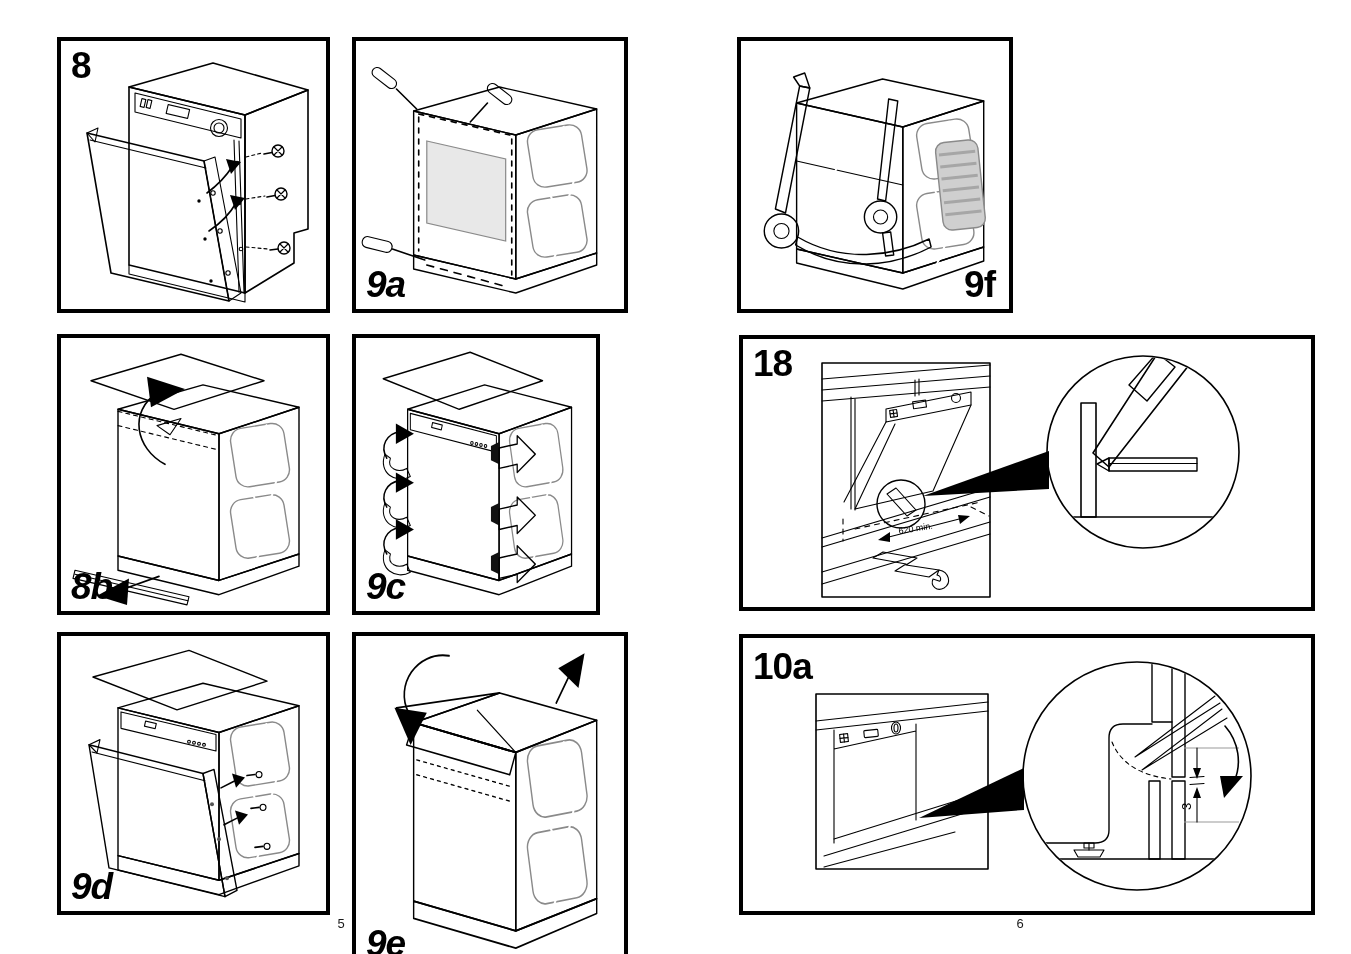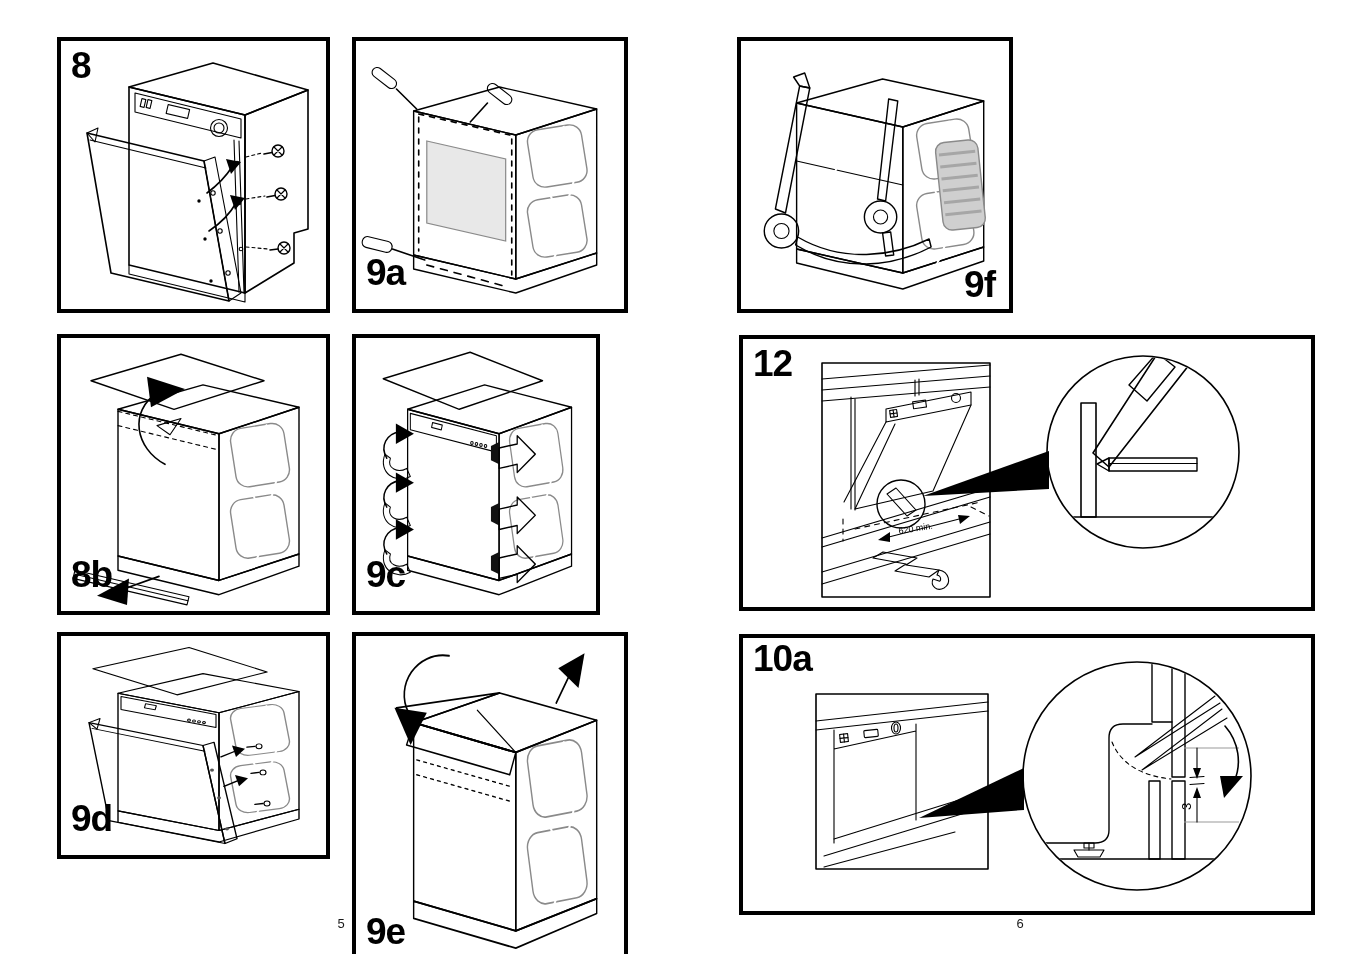--- a/index.html
+++ b/index.html
@@ -3,21 +3,21 @@
 <meta charset="utf-8">
 <style>
   html,body{margin:0;padding:0;background:#fff;}
   .spread{position:relative;width:1351px;height:954px;background:#fff;
           font-family:"Liberation Sans",sans-serif;overflow:hidden;}
   .panel{position:absolute;border:4px solid #000;background:#fff;box-sizing:border-box;}
   .panel svg{position:absolute;left:0;top:0;width:100%;height:100%;display:block;}
   .fig-label{position:absolute;font-weight:bold;font-size:37px;line-height:1;
              letter-spacing:-1px;color:#000;z-index:5;}
   .lab-tl{top:6px;left:10px;}
-  .lab-bl{bottom:18px;left:10px;}
+  .lab-bl{bottom:6px;left:10px;font-style:italic;}
   .lab-br{bottom:6px;right:14px;}
   .pagenum{position:absolute;font-size:13px;color:#1a1a1a;width:24px;text-align:center;}
   
   .ln{fill:none;stroke:#000;stroke-width:1.6;stroke-linejoin:round;stroke-linecap:round;}
   .t{stroke-width:1.1;}
   .t2{stroke-width:1.4;}
   .wt{stroke:#fff;stroke-width:2;fill:none;}
   .gry{stroke:#8a8a8a;}
   .dim-ext{stroke:#999;stroke-width:1.2;}
   text{font-family:"Liberation Sans",sans-serif;fill:#000;}
@@ -293,24 +293,24 @@
         <polygon class="ln t2" fill="#fff" points="386,46 414,14 432,28 404,62"></polygon>
         <rect class="ln" fill="url(#hatch)" x="338" y="64" width="15" height="114"></rect>
         <g>
           <rect class="ln t2" fill="#fff" x="366" y="119" width="88" height="13"></rect>
           <line class="ln t" x1="366" y1="124.5" x2="454" y2="124.5"></line>
           <polygon class="ln t2" fill="#fff" points="354,125 366,119 366,132"></polygon>
         </g>
       </g>
     </g>
   </svg>
-  <div class="fig-label lab-tl">12</div>
-</section>
-
-<section class="panel" style="left:57px;top:632px;width:273px;height:227px">
+  <div class="fig-label lab-tl">18</div>
+</section>
+
+<section class="panel" style="left:57px;top:632px;width:273px;height:283px">
   <svg viewBox="0 0 265 268" preserveAspectRatio="none">
     <g>
       <polygon class="ln t2" fill="#e2e2e2" points="57,70 142,46 238,68 158,94"></polygon>
       <polygon class="ln t2" fill="#d3d3d3" points="158,94 238,68 238,212 158,238"></polygon>
       <polygon class="ln t2" fill="#dcdcdc" points="57,214 158,238 238,212 238,224 158,252 57,228"></polygon>
       <polygon class="ln t2" fill="#fff" points="57,70 158,94 158,238 57,214"></polygon>
       <rect class="gry" fill="none" stroke-width="1.4" x="172" y="86" width="54" height="58" rx="12" transform="rotate(-9 199 115)"></rect>
       <rect class="gry" fill="none" stroke-width="1.4" x="172" y="156" width="54" height="58" rx="12" transform="rotate(-9 199 185)"></rect>
       <path class="wt" d="M205,85 Q228,125 206,165"></path>
       <path class="wt" d="M190,150 Q212,190 192,225"></path>
@@ -428,19 +428,19 @@
           <polygon fill="#000" points="450,160 458,160 454,149"></polygon>
           <text font-size="13" transform="translate(448,172) rotate(-90)">3</text>
         </g>
         <g>
           <path class="ln" stroke-width="7" d="M482,88 C496,104 499,126 491,144"></path>
           <polygon fill="#000" points="500,138 481,160 477,138"></polygon>
         </g>
       </g>
     </g>
   </svg>
-  <div class="fig-label lab-tl" style="top:2px">10a</div>
+  <div class="fig-label lab-tl" style="top:10px">10a</div>
 </section>
 
 <div class="pagenum" style="left:329px;top:916px">5</div>
 <div class="pagenum" style="left:1008px;top:916px">6</div>
 
 </div>
 
 </body></html>

